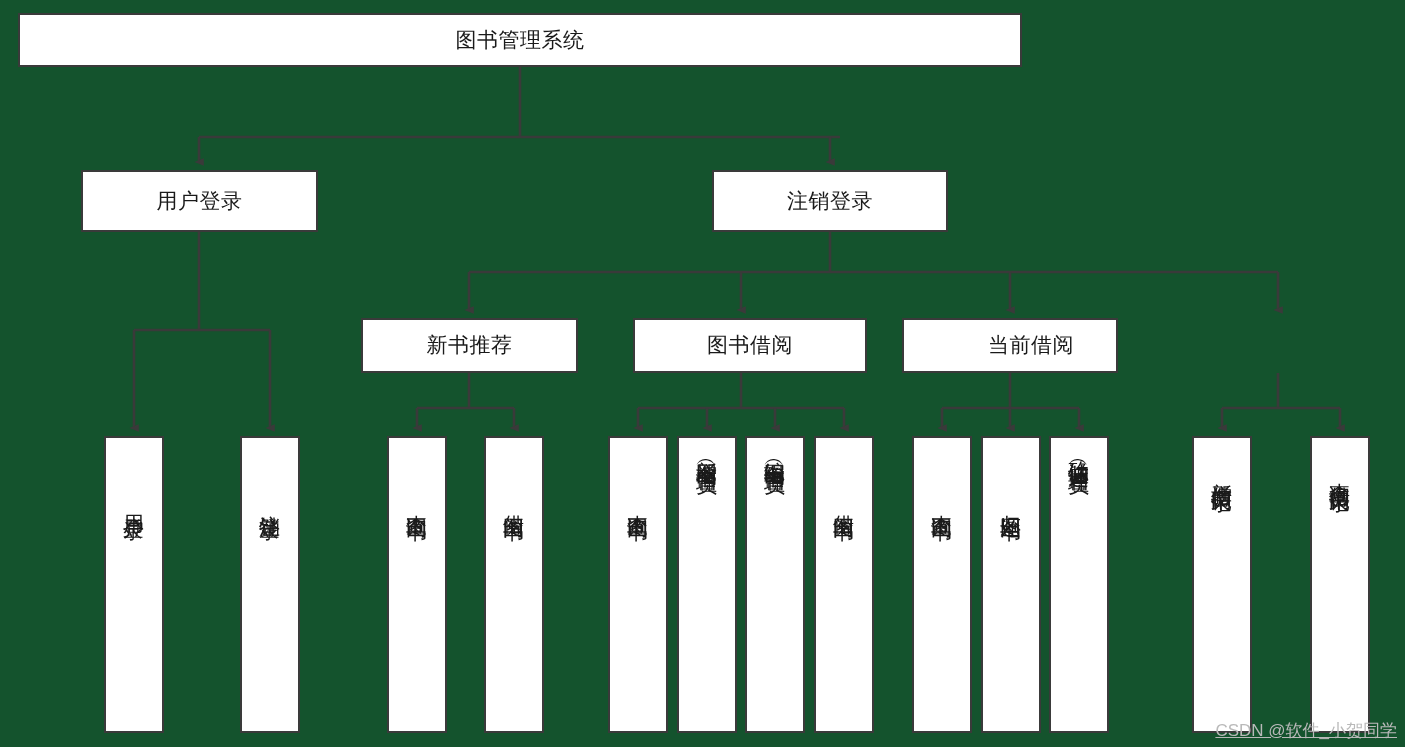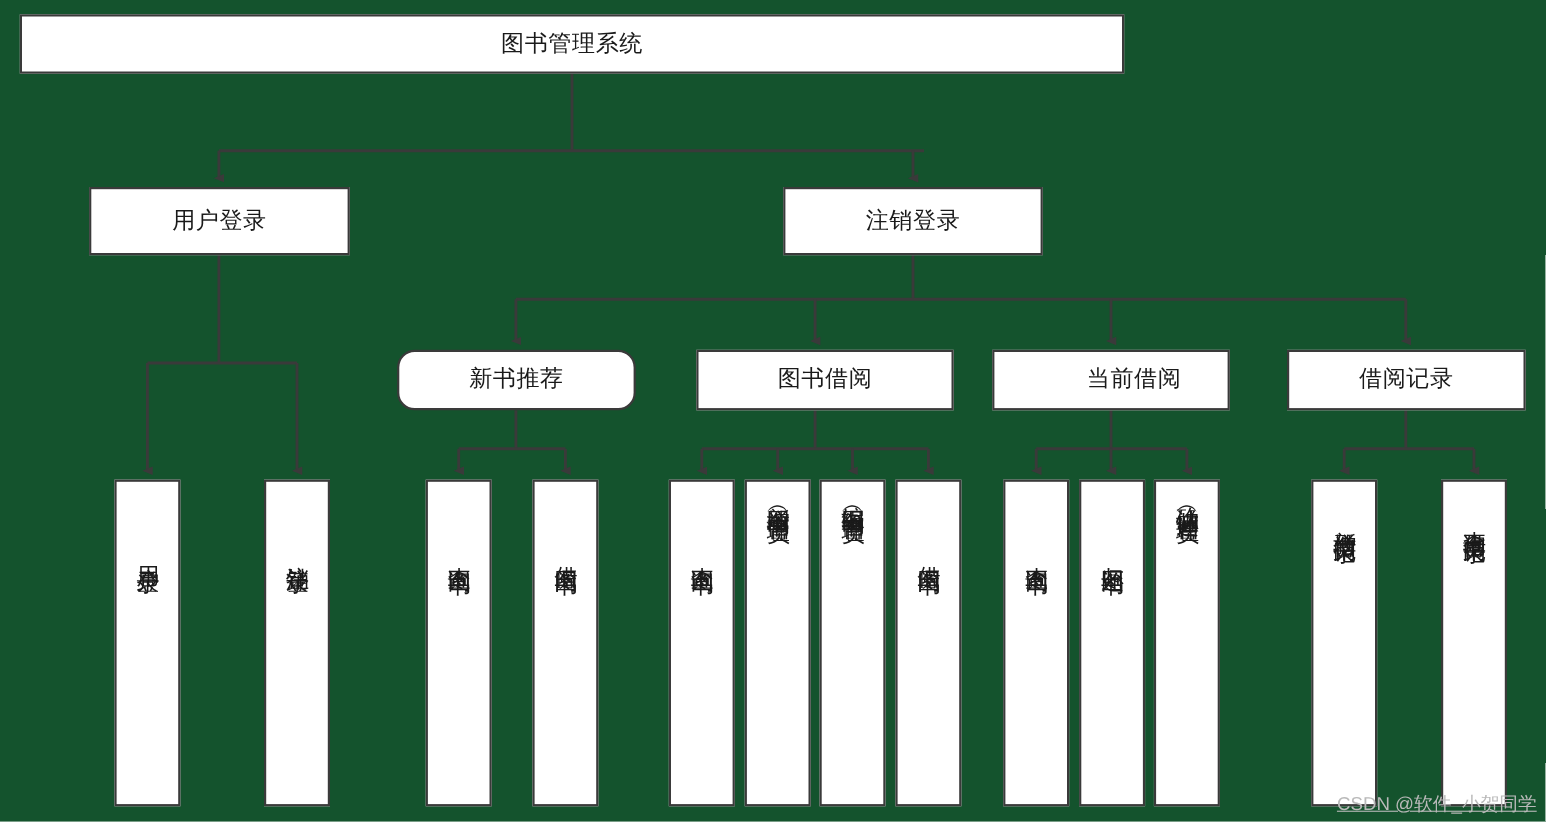--- a/index.html
+++ b/index.html
@@ -127,31 +127,28 @@
     <span class="label">图书管理系统</span>
   </div>
 
   <div class="node horiz" style="left:81px; top:170px; width:237px; height:62px;">
     <span class="label">用户登录</span>
   </div>
   <div class="node horiz" style="left:712px; top:170px; width:236px; height:62px;">
     <span class="label">注销登录</span>
   </div>
 
-  <div class="node horiz" style="left:361px; top:318px; width:217px; height:55px;border-radius:16px;">
+  <div class="node horiz" style="left:361px; top:318px; width:217px; height:55px;">
     <span class="label">新书推荐</span>
   </div>
   <div class="node horiz" style="left:633px; top:318px; width:234px; height:55px;">
     <span class="label">图书借阅</span>
   </div>
   <div class="node horiz" style="left:902px; top:318px; width:216px; height:55px;padding-left:42px;">
     <span class="label">当前借阅</span>
-  </div>
-  <div class="node horiz" style="left:1170px; top:318px; width:217px; height:55px;">
-    <span class="label">借阅记录</span>
   </div>
 
   <div class="node leaf" style="left:104px; top:436px; width:60px; height:297px; padding-top:60px;">
     <span class="label">用户登录</span>
   </div>
   <div class="node leaf" style="left:240px; top:436px; width:60px; height:297px; padding-top:60px;">
     <span class="label">注销登录</span>
   </div>
   <div class="node leaf" style="left:387px; top:436px; width:60px; height:297px; padding-top:60px;">
     <span class="label">查询图书</span>

